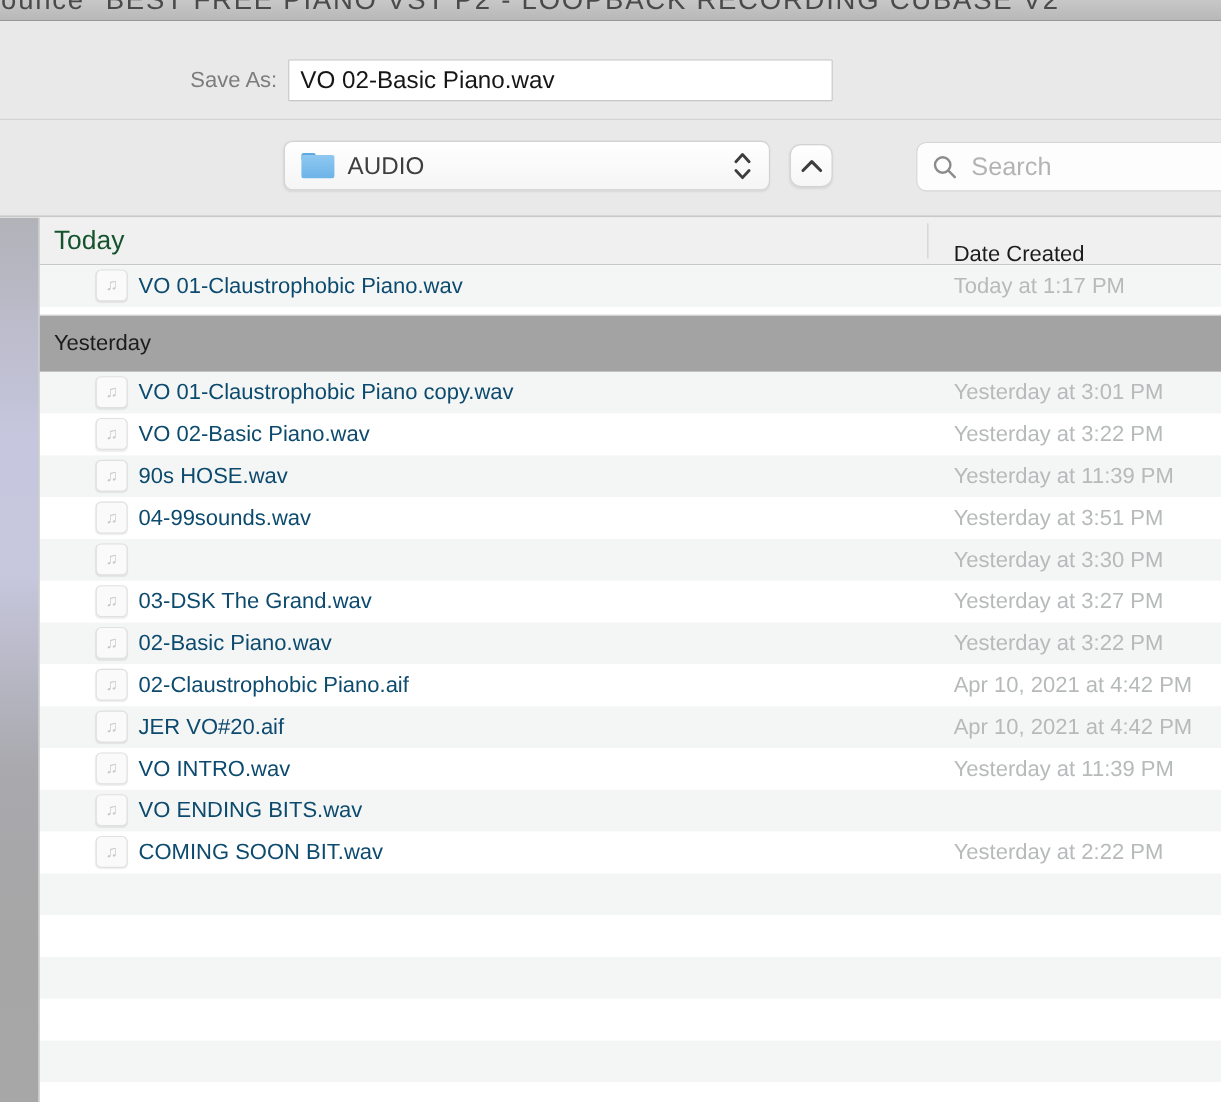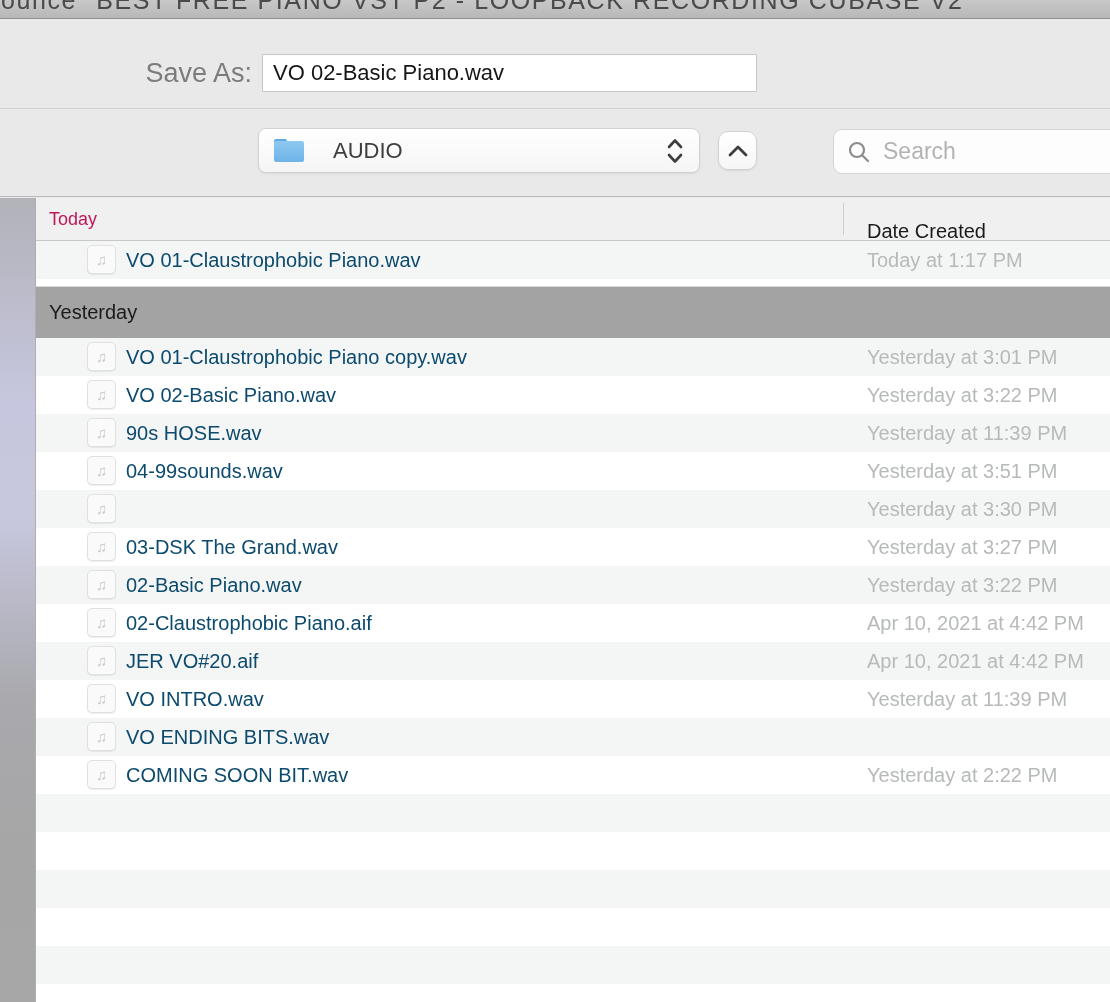--- a/index.html
+++ b/index.html
@@ -8,55 +8,55 @@
   .page{position:relative;width:1110px;height:1002px;overflow:hidden;background:#e9e9e9;}
 
   
   .titlebar{position:absolute;left:0;top:-18px;width:100%;height:36px;
     background:linear-gradient(#d7d7d7,#b8b8b8);border-bottom:1px solid #8f8f8f;overflow:hidden;}
   .titlebar span{position:absolute;left:1px;top:0;line-height:36px;white-space:nowrap;
     font-size:25px;letter-spacing:1.6px;color:#4a4a4a;}
 
   
   .saveas-label{position:absolute;top:55px;left:0;width:252px;height:37px;line-height:37px;
-    text-align:right;font-size:27px;color:#7c7c7c;}
+    text-align:right;font-size:20px;color:#7c7c7c;}
   .saveas-input{position:absolute;top:54px;left:262px;width:495px;height:38px;box-sizing:border-box;
     border:1px solid #c6c6c6;border-radius:1px;background:#ffffff;padding:0 10px;
     font-family:"Liberation Sans",sans-serif;font-size:22px;color:#161616;outline:none;}
   .hdivider{position:absolute;top:108px;left:0;width:100%;height:1px;background:#d2d2d2;}
 
   
   .popup{position:absolute;top:128px;left:258px;width:442px;height:45px;box-sizing:border-box;
     background:linear-gradient(#ffffff,#f5f5f5);border:1px solid #d2d2d2;border-radius:8px;
     box-shadow:0 1px 2px rgba(0,0,0,.08);display:flex;align-items:center;cursor:default;}
   .folder{width:30px;height:23px;position:relative;margin-left:15px;flex:none;}
   .folder .tab{position:absolute;left:0;top:0;width:13px;height:6px;border-radius:2px 2px 0 0;background:#5fa9e0;}
   .folder .body{position:absolute;left:0;top:2px;width:30px;height:21px;border-radius:2px;
     background:linear-gradient(#8ec8f0,#6db4e8);}
-  .popup-label{margin-left:29px;font-size:22px;color:#3e3e3e;}
+  .popup-label{margin-left:12px;font-size:22px;color:#3e3e3e;}
   .popup-chevrons{margin-left:auto;margin-right:14px;flex:none;display:block;}
   .upbtn{position:absolute;top:131px;left:718px;width:39px;height:39px;box-sizing:border-box;
     background:linear-gradient(#ffffff,#f6f6f6);border:1px solid #d2d2d2;border-radius:10px;
     box-shadow:0 1px 2px rgba(0,0,0,.08);display:flex;align-items:center;justify-content:center;cursor:default;}
   .search{position:absolute;top:129px;left:833px;width:300px;height:45px;box-sizing:border-box;
     background:#fdfdfd;border:1px solid #d5d5d5;border-radius:9px;display:flex;align-items:center;padding-left:13px;}
   .search svg{flex:none;}
   .search input{border:none;outline:none;background:transparent;margin-left:10px;width:230px;
     font-family:"Liberation Sans",sans-serif;font-size:23px;color:#3a3a3a;}
   .search input::placeholder{color:#b3b3b3;}
 
   
   .listwrap{position:absolute;left:0;top:196px;right:0;bottom:0;border-top:1px solid #b9b9b9;}
   .sidestrip{position:absolute;left:0;top:1px;bottom:0;width:35px;
     background:linear-gradient(180deg,#b2b2b9 0%,#c6c6de 25%,#c7c7de 40%,#abab b8 60%,#a9a9ae 62%,#a6a6a6 82%,#a7a7a7 100%);
     background:linear-gradient(180deg,#b2b2b9 0%,#c6c6de 25%,#c7c7de 40%,#a9a9ae 62%,#a6a6a6 82%,#a7a7a7 100%);}
   .list{position:absolute;left:35px;top:1px;right:0;bottom:0;background:#ffffff;
     border-left:1px solid #aeaeae;overflow:hidden;}
   .header-row{height:42px;background:#f0f0f0;border-bottom:1px solid #c8c8c8;position:relative;}
-  .header-today{position:absolute;left:13px;top:0;line-height:42px;font-size:18px;color:#be185d;}
+  .header-today{position:absolute;left:13px;top:0;line-height:42px;font-size:24px;color:#14532d;}
   .header-vdiv{position:absolute;left:807px;top:5px;bottom:5px;width:1px;background:#cdcdcd;}
   .header-date{position:absolute;left:831px;top:12px;line-height:42px;font-size:20px;color:#1b1b1b;white-space:nowrap;}
   .row{height:38px;position:relative;background:#ffffff;overflow:hidden;}
   .row.alt{background:#f4f5f5;}
   .ficon{position:absolute;left:51px;top:4px;width:29px;height:29px;box-sizing:border-box;
     border:1px solid #e0e0e0;border-radius:5px;background:#fafafa;box-shadow:0 1px 1px rgba(0,0,0,.07);
     color:#c7c7c7;font-size:15px;line-height:27px;text-align:center;}
   .fname{position:absolute;left:90px;top:0;line-height:38px;font-size:20px;color:#0c4a6e;white-space:nowrap;}
   .fdate{position:absolute;left:831px;top:0;line-height:38px;font-size:20px;color:#b7baba;white-space:nowrap;}
   .spacer{height:7px;background:#ffffff;border-bottom:1px solid #d8d8d8;}

